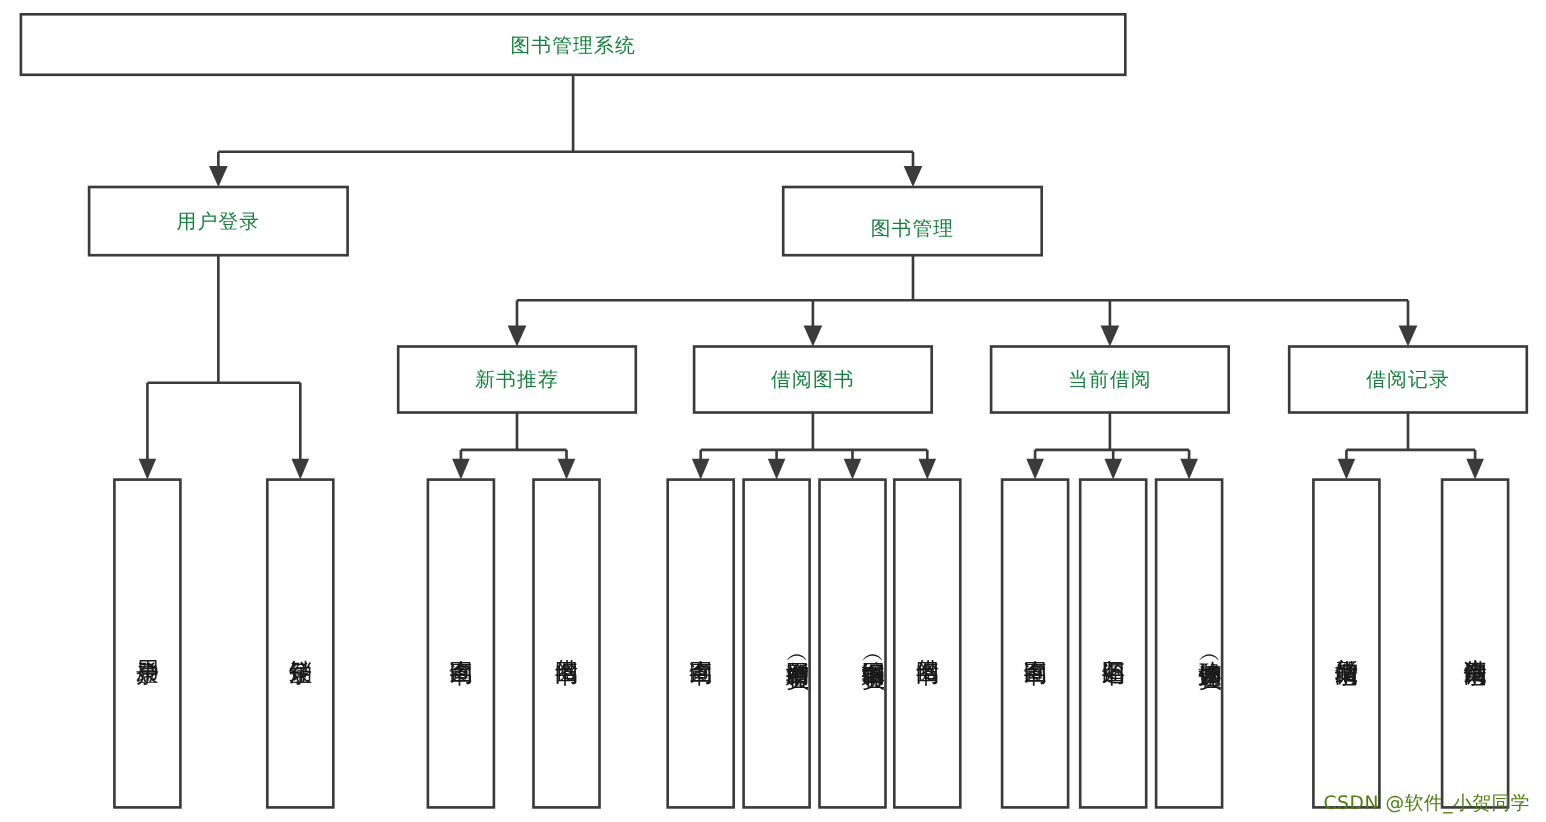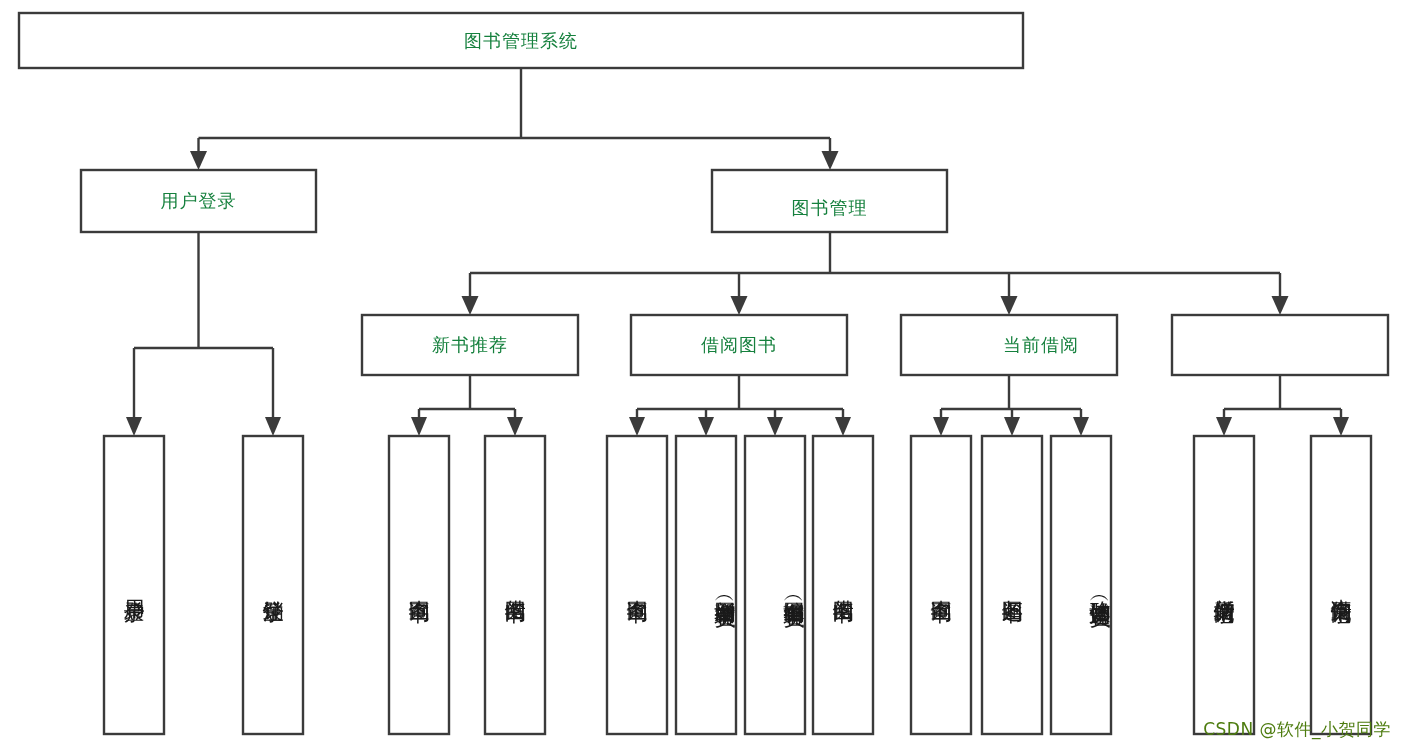--- a/index.html
+++ b/index.html
@@ -173,21 +173,22 @@
     </g>
   </svg>
 
   <div class="hlabel-wrap" style="left:19px; top:13px; width:1004px; height:55px;">图书管理系统</div>
 
   <div class="hlabel-wrap" style="left:81px; top:170px; width:235px; height:62px;">用户登录</div>
   <div class="hlabel-wrap" style="left:712px; top:170px; width:235px; height:76px;">图书管理</div>
 
   <div class="hlabel-wrap" style="left:362px; top:315px; width:216px; height:60px;">新书推荐</div>
   <div class="hlabel-wrap" style="left:631px; top:315px; width:216px; height:60px;">借阅图书</div>
-  <div class="hlabel-wrap" style="left:901px; top:315px; width:216px; height:60px;padding-left:32px;">当前借阅</div>
+  <div class="hlabel-wrap" style="left:901px; top:315px; width:216px; height:60px;">当前借阅</div>
+  <div class="hlabel-wrap" style="left:1172px; top:315px; width:216px; height:60px;">借阅记录</div>
 
   <div class="vlabel-wrap" style="left:104px; top:436px; width:60px; height:298px;">用户登录</div>
   <div class="vlabel-wrap" style="left:243px; top:436px; width:60px; height:298px;">注销登录</div>
   <div class="vlabel-wrap" style="left:389px; top:436px; width:60px; height:298px;">查询图书</div>
   <div class="vlabel-wrap" style="left:485px; top:436px; width:60px; height:298px;">借阅图书</div>
   <div class="vlabel-wrap" style="left:607px; top:436px; width:60px; height:298px;">查询图书</div>
   <div class="vlabel-wrap" style="left:676px; top:436px; width:60px; height:298px; align-items:flex-start; padding-top:6px; box-sizing:border-box;">新增图书（管理员）</div>
   <div class="vlabel-wrap" style="left:745px; top:436px; width:60px; height:298px; align-items:flex-start; padding-top:6px; box-sizing:border-box;">编辑图书（管理员）</div>
   <div class="vlabel-wrap" style="left:813px; top:436px; width:60px; height:298px;">借阅图书</div>
   <div class="vlabel-wrap" style="left:911px; top:436px; width:60px; height:298px;">查询图书</div>

